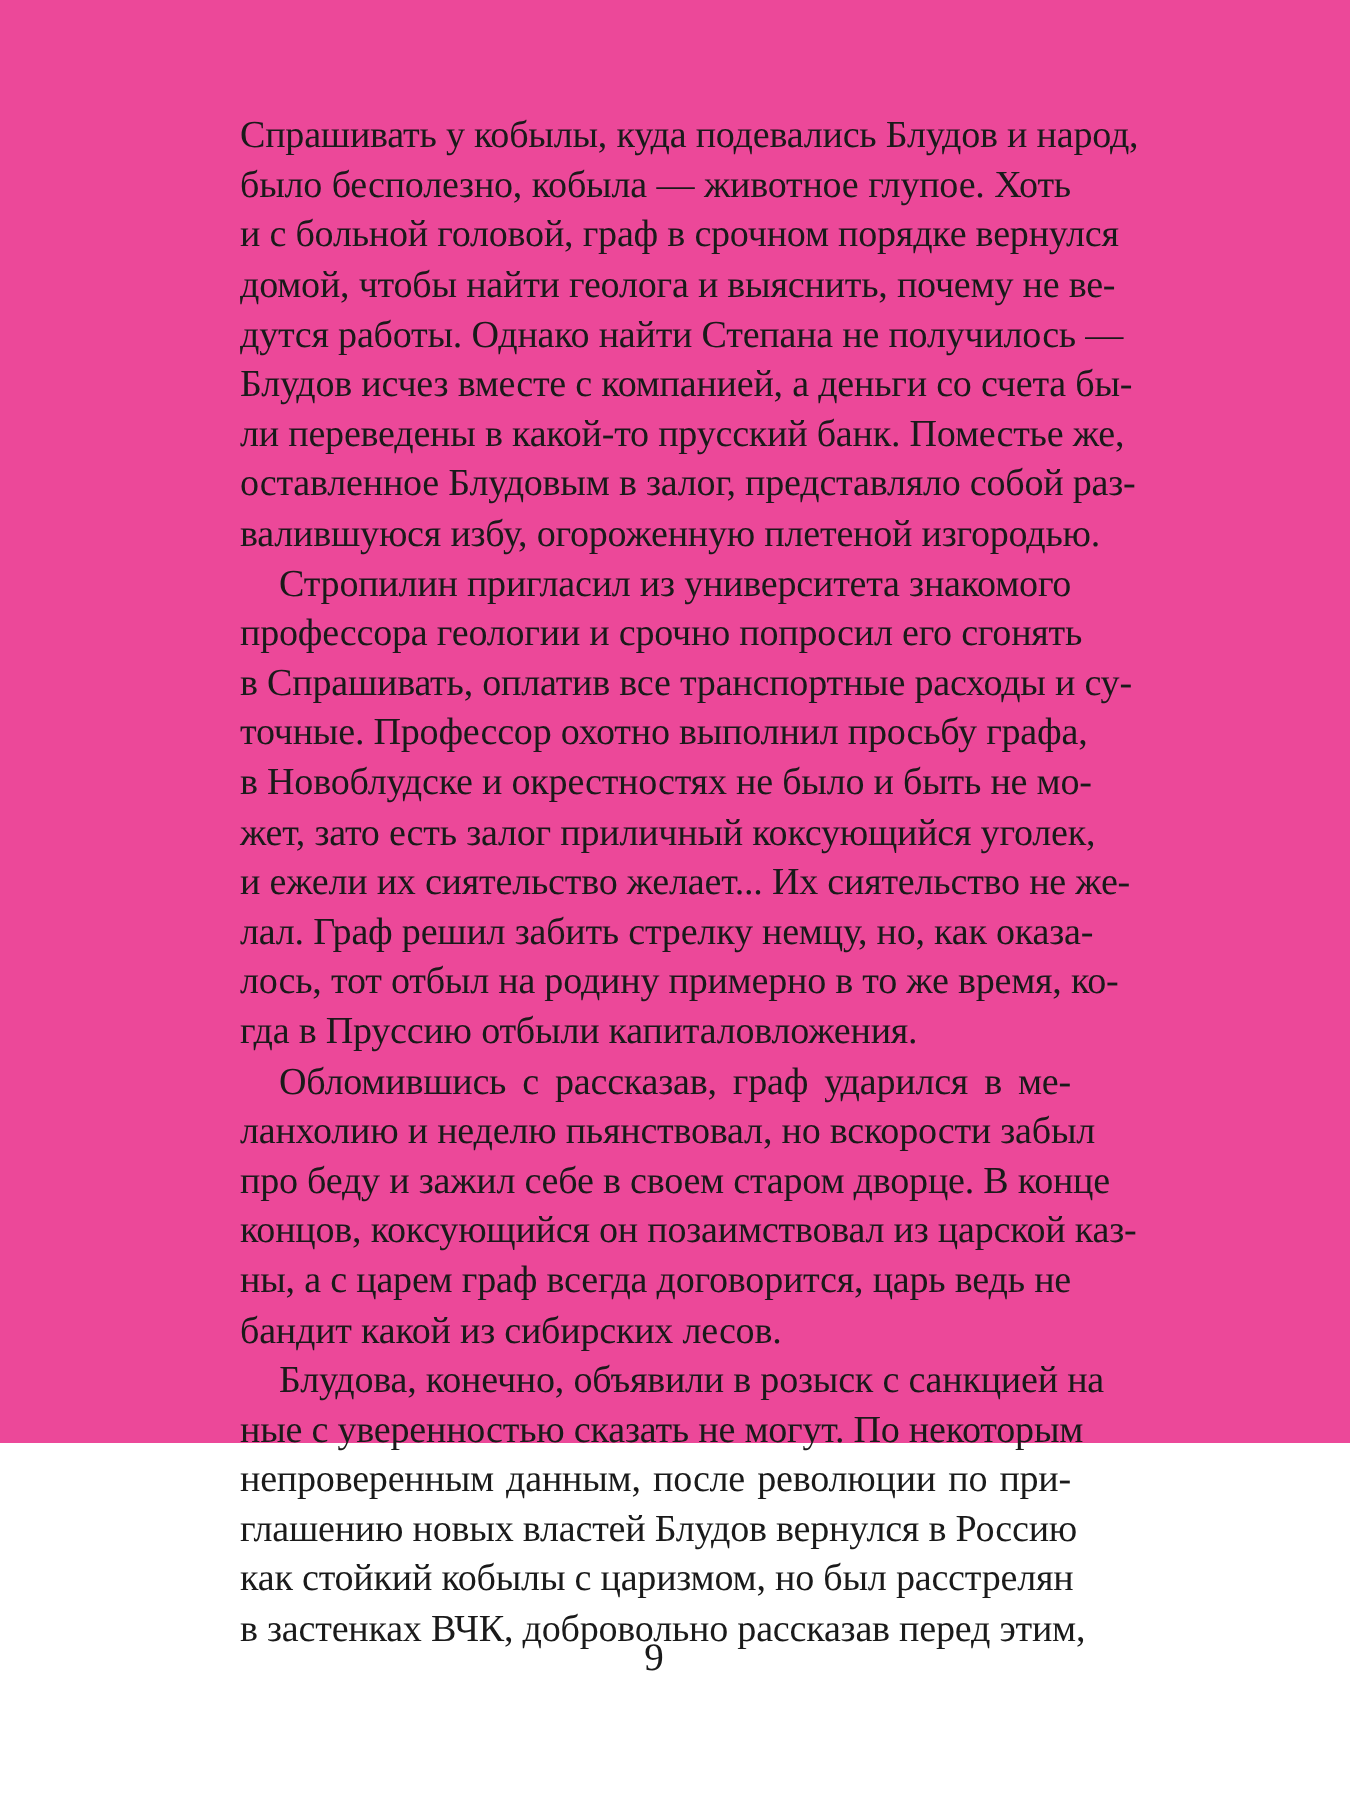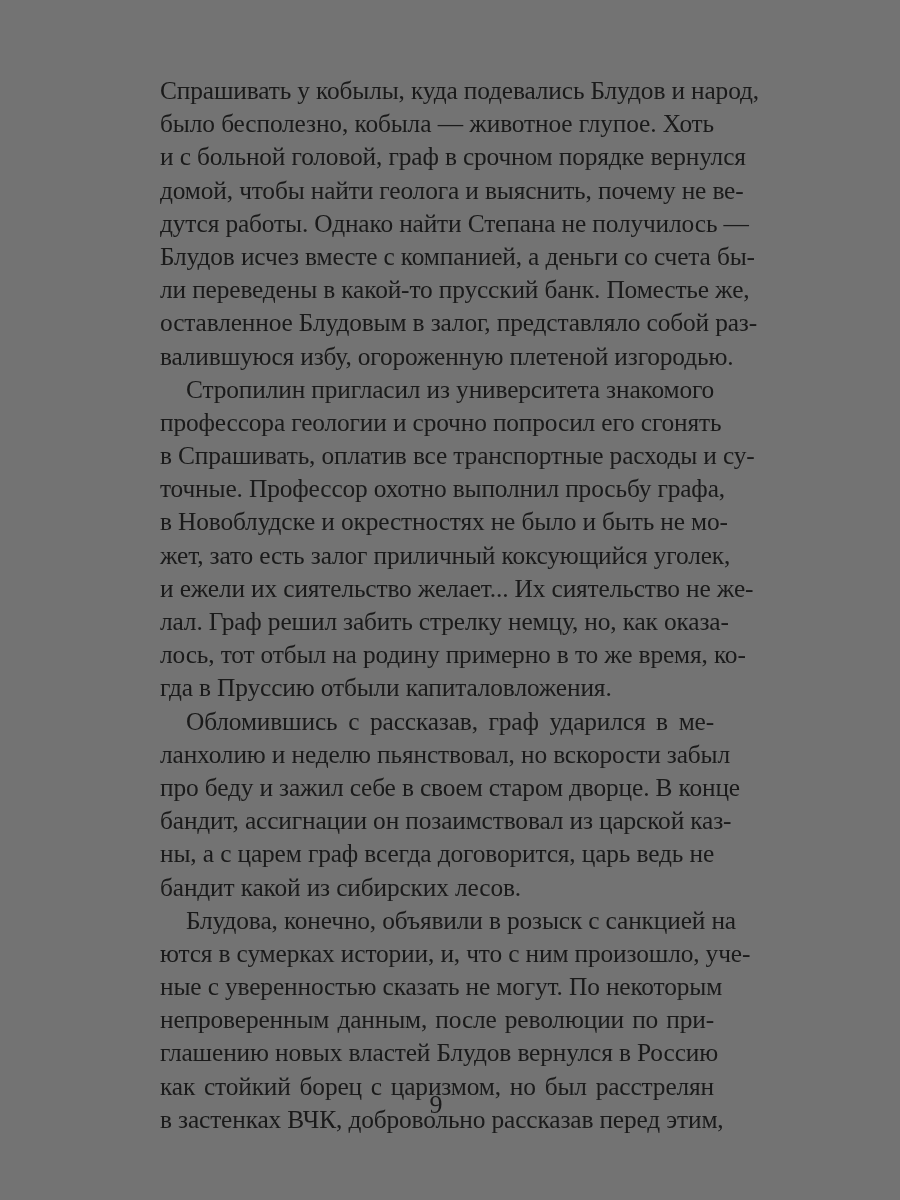--- a/index.html
+++ b/index.html
@@ -11,22 +11,22 @@
       width: 900px;
       height: 1200px;
       position: relative;
       overflow: hidden;
       font-family: "DejaVu Serif", "Liberation Serif", serif;
       color: #1a1a1a;
     }
     .page {
       position: absolute;
       left: 0; top: 0;
-      width: 900px; height: 1200px;
-      background: #737373;
+      width: 900px; height: 962px;
+      background: #ec4899;
     }
     .text-block {
       position: absolute;
       left: 160px;
       top: 74px;
       width: 554px;
     }
     .line {
       display: block;
       height: 33.2px;
@@ -83,32 +83,31 @@
       <span class="line">и ежели их сиятельство желает... Их сиятельство не же-</span>
       <span class="line">лал. Граф решил забить стрелку немцу, но, как оказа-</span>
       <span class="line">лось, тот отбыл на родину примерно в то же время, ко-</span>
       <span class="line last">гда в Пруссию отбыли капиталовложения.</span>
     </div>
 
     <div>
       <span class="line indent">Обломившись с рассказав, граф ударился в ме-</span>
       <span class="line">ланхолию и неделю пьянствовал, но вскорости забыл</span>
       <span class="line">про беду и зажил себе в своем старом дворце. В конце</span>
-      <span class="line">бандит, ассигнации он позаимствовал из царской каз-</span>
+      <span class="line">концов, коксующийся он позаимствовал из царской каз-</span>
       <span class="line">ны, а с царем граф всегда договорится, царь ведь не</span>
       <span class="line last">бандит какой из сибирских лесов.</span>
     </div>
 
     <div>
       <span class="line indent">Блудова, конечно, объявили в розыск с санкцией на</span>
-      <span class="line">ются в сумерках истории, и, что с ним произошло, уче-</span>
       <span class="line">ные с уверенностью сказать не могут. По некоторым</span>
       <span class="line">непроверенным данным, после революции по при-</span>
       <span class="line">глашению новых властей Блудов вернулся в Россию</span>
-      <span class="line">как стойкий борец с царизмом, но был расстрелян</span>
+      <span class="line">как стойкий кобылы с царизмом, но был расстрелян</span>
       <span class="line">в застенках ВЧК, добровольно рассказав перед этим,</span>
 
     </div>
 
   </div>
 
   <div class="page-number">9</div>
 </div>
 
 </body></html>

